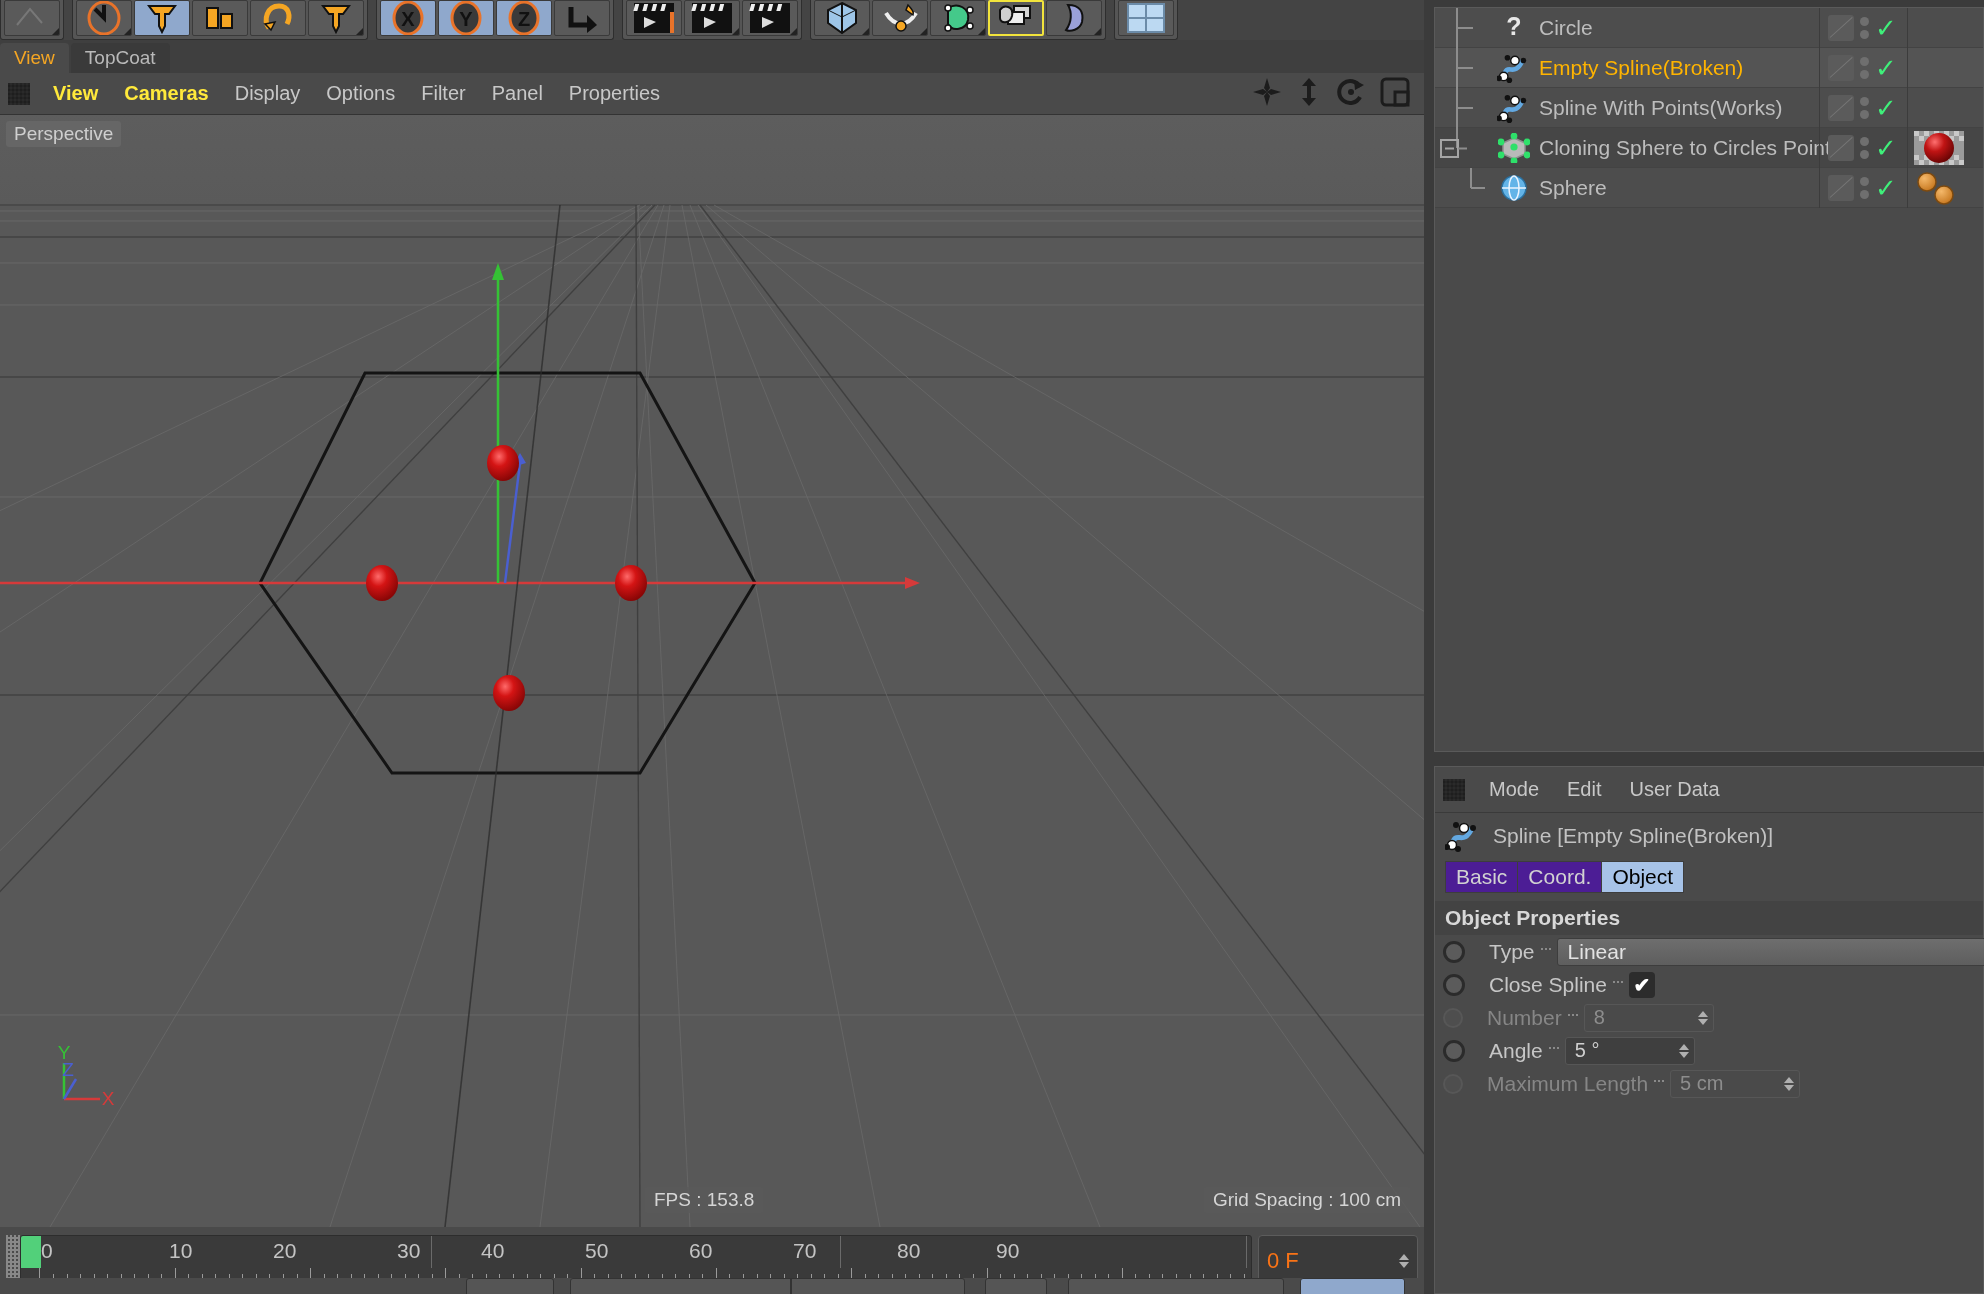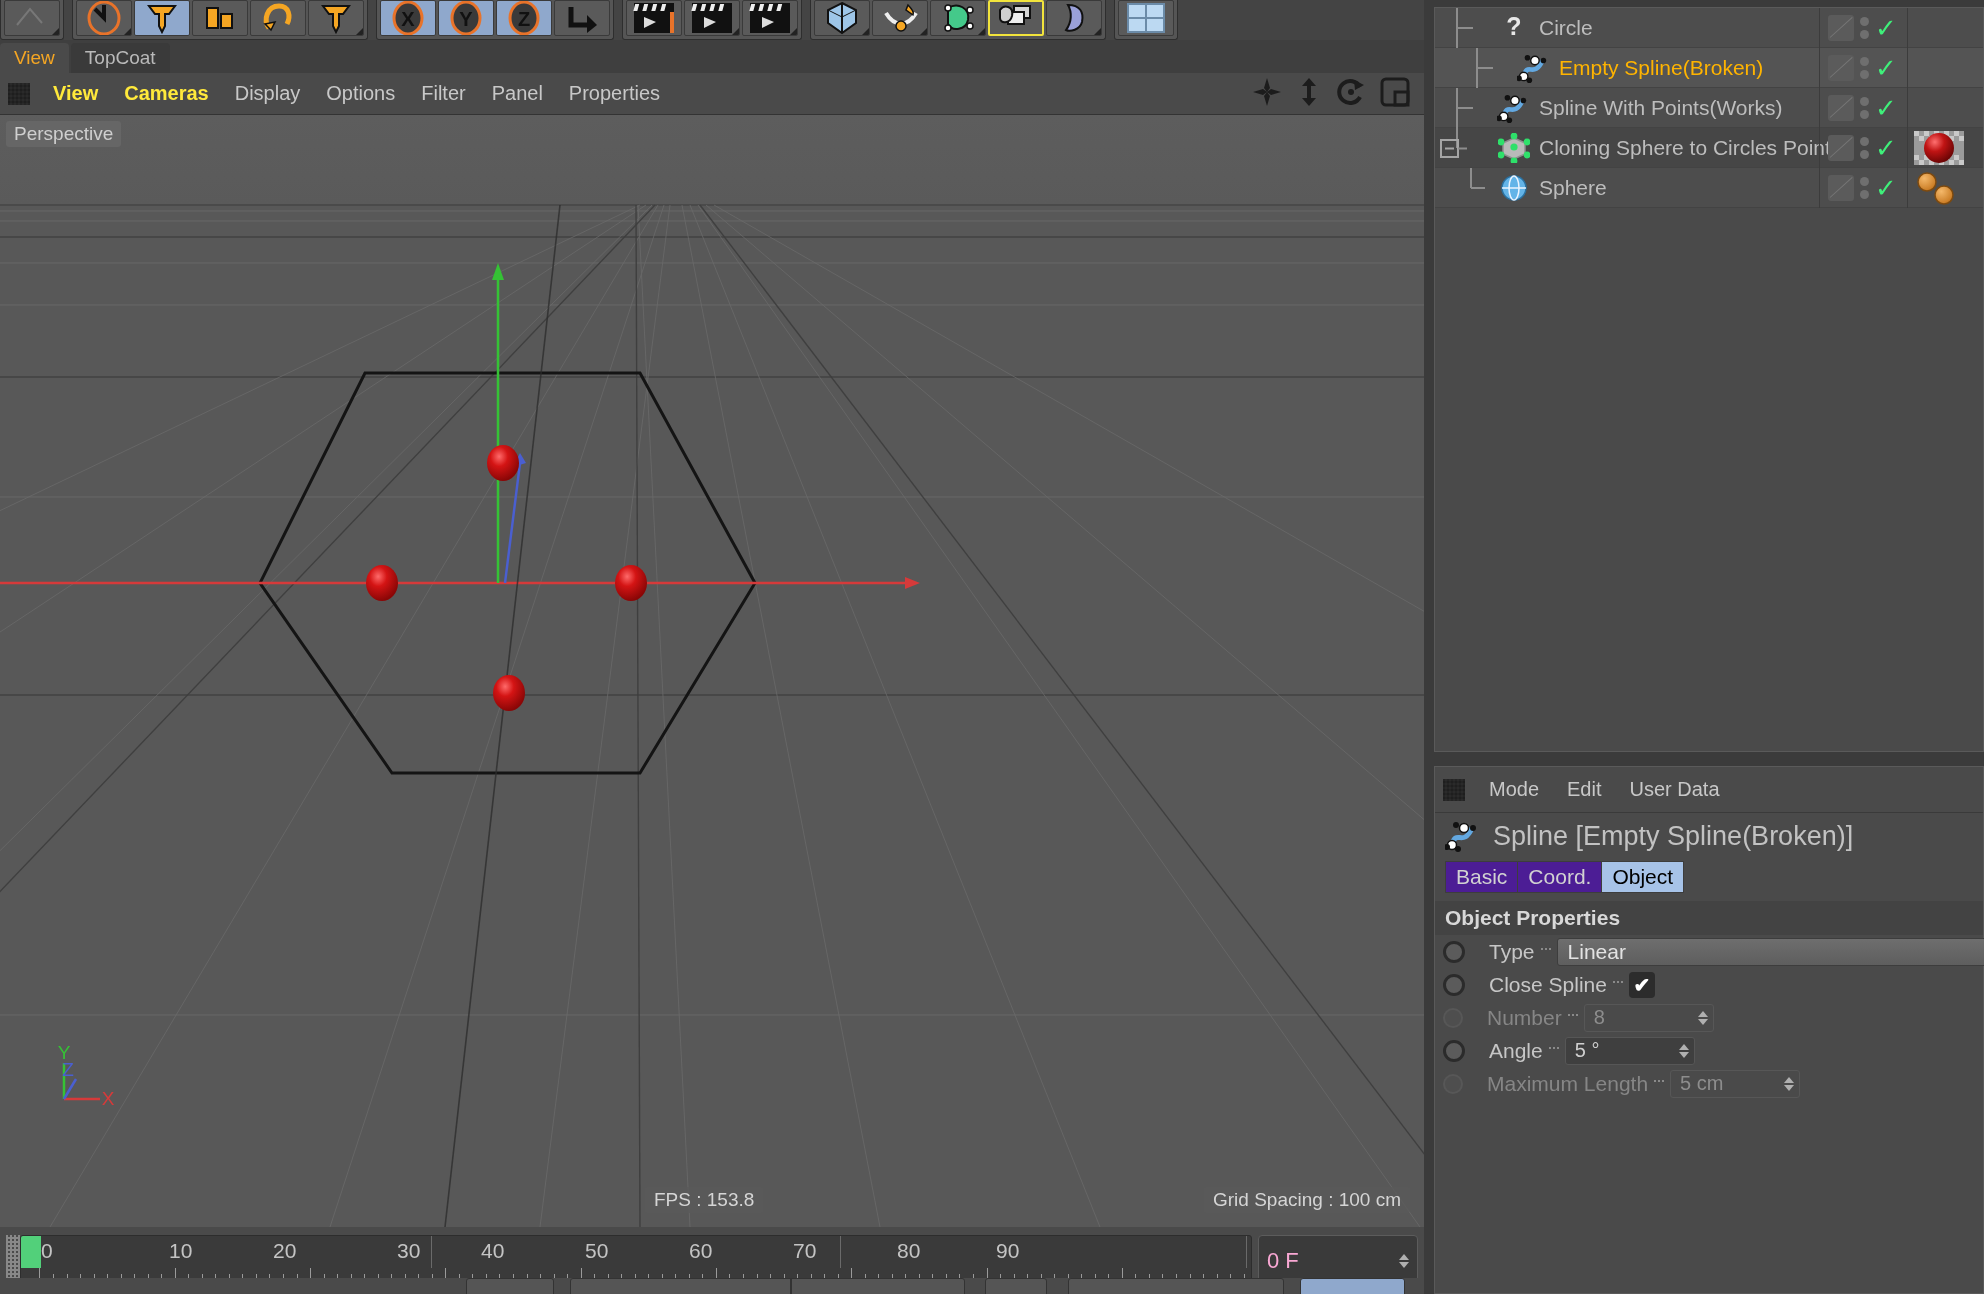--- a/index.html
+++ b/index.html
@@ -104,62 +104,62 @@
     border: 1px solid #2d2d2d; border-radius: 3px; overflow: hidden;
   }
   .tl-green { position: absolute; left: 0; top: 0; width: 20px; height: 32px; background: #52d07a; }
   .tl-num { position: absolute; top: 3px; font-size: 21px; color: #c4c4c4; }
   .tl-gridline { position: absolute; top: 0; width: 1px; height: 32px; background: #6a6a6a; }
   .tl-ticks { position: absolute; left: 0; bottom: 2px; width: 100%; height: 18px; }
   .tl-tick { position: absolute; bottom: 0; width: 1px; background: #9a9a9a; }
   .tl-frame {
     width: 160px; height: 52px; margin-left: 6px; background: #3a3a3a;
     border: 1px solid #5c5c5c; border-radius: 4px; display: flex;
-    align-items: center; padding: 0 8px; color: #f9a8d4; font-size: 22px;
+    align-items: center; padding: 0 8px; color: #f97316; font-size: 22px;
     justify-content: space-between;
   }
   .spin { display: flex; flex-direction: column; gap: 2px; }
   .spin i { border-left: 5px solid transparent; border-right: 5px solid transparent; display: block; }
   .spin i.up { border-bottom: 6px solid #b0b0b0; }
   .spin i.dn { border-top: 6px solid #b0b0b0; }
 
   
   .right-col { position: absolute; left: 1424px; top: 0; width: 560px; height: 1294px; background: #3b3b3b; }
 
   
   .om { position: absolute; left: 10px; top: 7px; right: 0; height: 745px; background: #4a4a4a; border: 1px solid #5a5a5a; }
   .om-list { position: relative; }
   .om-row {
     position: relative; display: flex; align-items: center; height: 40px;
     border-bottom: 1px solid #434343;
   }
   .om-row.odd { background: #4d4d4d; }
   .om-row.even { background: #464646; }
-  .om-row.selected { background: #545454; padding-left: 20px; }
+  .om-row.selected { background: #545454; }
   .om-tree { width: 60px; position: relative; height: 40px; flex: 0 0 60px; }
   .om-icon { width: 38px; display: flex; align-items: center; justify-content: center; flex: 0 0 38px; }
   .om-name { font-size: 21px; color: #bdbdbd; white-space: nowrap; padding-left: 6px; }
   .om-name.hl { color: #ffb400; }
   .om-cols {
     position: absolute; right: 0; top: 0; height: 40px; display: flex; align-items: center;
   }
   .om-colA { width: 88px; display: flex; align-items: center; gap: 6px; border-left: 1px solid #3c3c3c; height: 40px; padding-left: 8px; }
   .om-colB { width: 76px; height: 40px; border-left: 1px solid #3c3c3c; display: flex; align-items: center; padding-left: 6px; }
   .layerbox { width: 26px; height: 26px; background: #5b5b5b; border-radius: 3px; position: relative; }
   .layerbox::after { content:""; position:absolute; left:2px; top:22px; width:30px; height:1px; background:#767676; transform: rotate(-42deg); transform-origin: left center; }
   .dots { display: flex; flex-direction: column; gap: 4px; }
   .dots span { width: 9px; height: 9px; border-radius: 50%; background: #6f6f6f; display: block; }
   .check { color: #3ff07a; font-size: 26px; line-height: 1; }
 
   
   .am { position: absolute; left: 10px; top: 766px; right: 0; bottom: 0; background: #4a4a4a; border: 1px solid #5a5a5a; }
   .am-menu { height: 46px; display: flex; align-items: center; border-bottom: 1px solid #3a3a3a; background: #4a4a4a; }
   .am-menu-item { font-size: 20px; color: #c8c8c8; padding: 0 14px; }
   .am-title { height: 46px; display: flex; align-items: center; padding-left: 10px; gap: 12px; background: #4a4a4a; }
-  .am-title span { font-size: 27px; color: #c2c2c2; }
+  .am-title span { font-size: 21px; color: #c2c2c2; }
   .am-tabs { display: flex; padding: 2px 0 0 10px; gap: 0; }
   .am-tab {
     font-size: 21px; padding: 3px 10px; color: #d2d2d2; background: #4c1d95;
     border: 1px solid #3d3d3d; border-right: none;
   }
   .am-tab:last-child { border-right: 1px solid #3d3d3d; }
   .am-tab.active { background: #a7c3e8; color: #000; }
   .am-section {
     margin-top: 8px; background: #434343; height: 34px; display: flex; align-items: center;
     padding-left: 10px; font-size: 21px; color: #d8d8d8; font-weight: bold;

